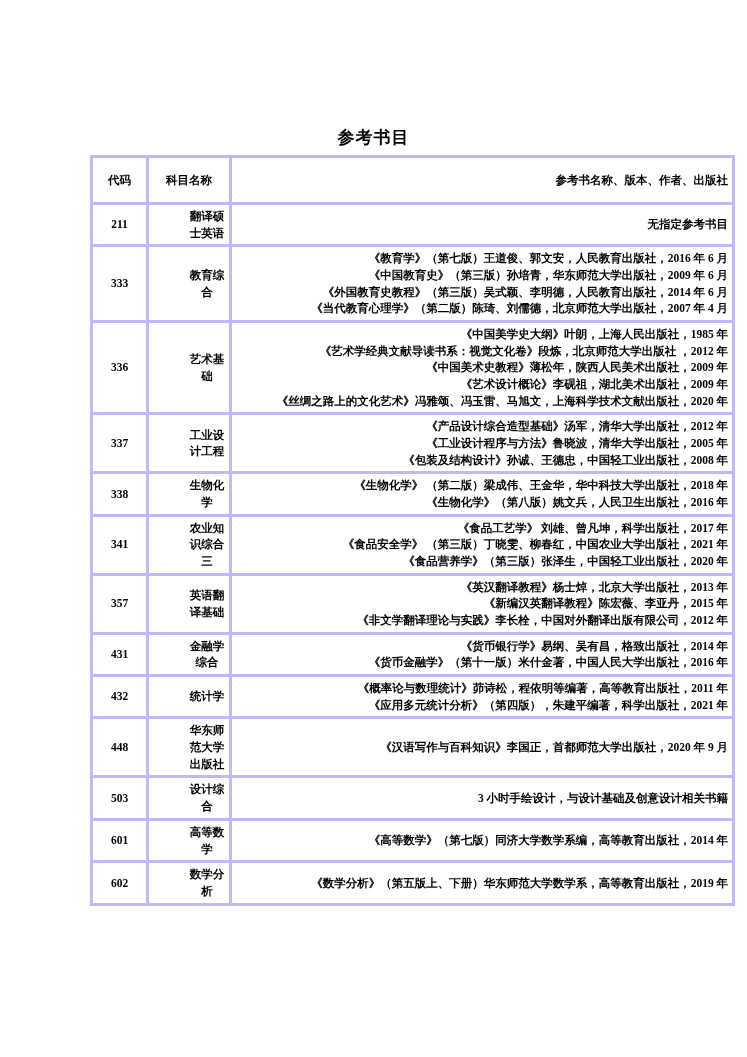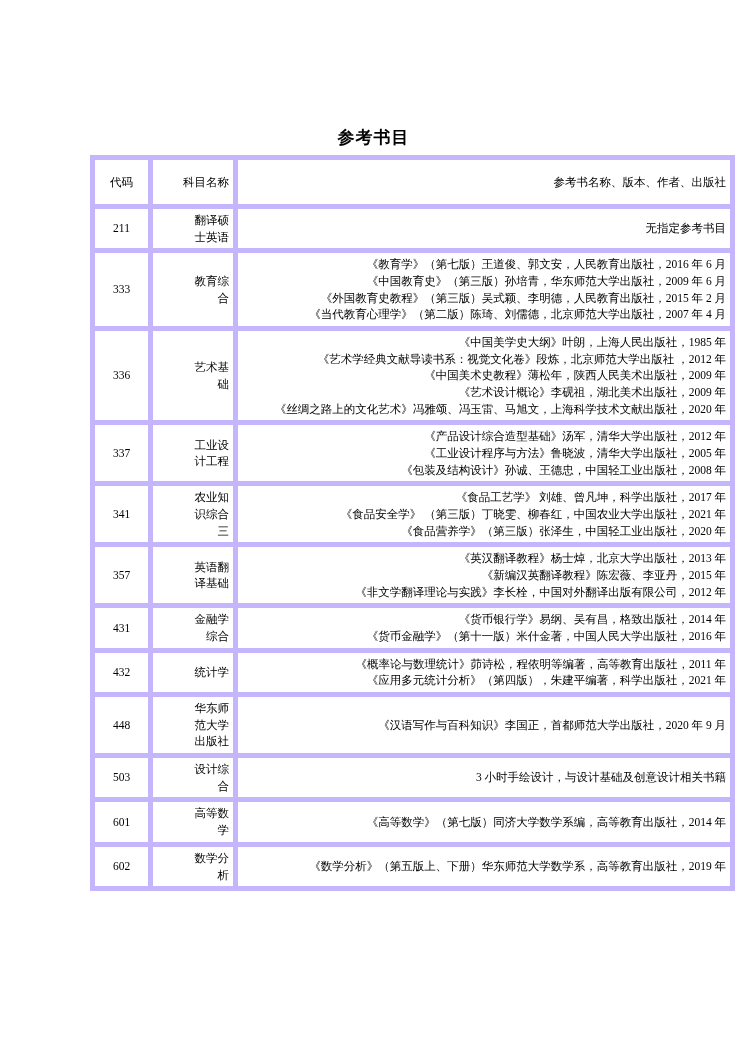--- a/index.html
+++ b/index.html
@@ -36,33 +36,33 @@
   table.biblio {
     border-collapse: collapse;
     position: absolute;
     top: 155px;
     left: 90px;
     width: 645px;
     table-layout: fixed;
     font-size: 11.5px;
   }
   table.biblio td, table.biblio th {
-    border: 5px solid #c4b5fd;
+    border: 3px solid #c4b5fd;
     padding: 3px 4px;
     vertical-align: middle;
     line-height: 1.45;
-    font-weight: normal;
+    font-weight: bold;
   }
   .col-code {
     width: 45px;
     text-align: center;
   }
   .col-subject {
     width: 72px;
-    text-align: right;
+    text-align: center;
     padding-left: 5px;
   }
   .col-books {
     width: auto;
     text-align: right;
     padding-left: 5px;
   }
   thead td {
     font-weight: bold;
     font-family: "Liberation Serif", serif;
@@ -115,21 +115,21 @@
           </td>
         </tr>
         <tr>
           <td class="col-code">333</td>
           <td class="col-subject">
             <span class="subj-wrap">教育综合</span>
           </td>
           <td class="col-books cell-multi">
             <span class="book-line">《教育学》（第七版）王道俊、郭文安，人民教育出版社，2016 年 6 月</span>
             <span class="book-line">《中国教育史》（第三版）孙培青，华东师范大学出版社，2009 年 6 月</span>
-            <span class="book-line">《外国教育史教程》（第三版）吴式颖、李明德，人民教育出版社，2015 年 2 月</span>
+            <span class="book-line">《外国教育史教程》（第三版）吴式颖、李明德，人民教育出版社，2014 年 6 月</span>
             <span class="book-line">《当代教育心理学》（第二版）陈琦、刘儒德，北京师范大学出版社，2007 年 4 月</span>
           </td>
         </tr>
         <tr>
           <td class="col-code">336</td>
           <td class="col-subject">
             <span class="subj-wrap">艺术基础</span>
           </td>
           <td class="col-books cell-multi">
             <span class="book-line">《中国美学史大纲》叶朗，上海人民出版社，1985 年</span>
@@ -144,20 +144,30 @@
           <td class="col-subject">
             <span class="subj-wrap">工业设计工程</span>
           </td>
           <td class="col-books cell-multi">
             <span class="book-line">《产品设计综合造型基础》汤军，清华大学出版社，2012 年</span>
             <span class="book-line">《工业设计程序与方法》鲁晓波，清华大学出版社，2005 年</span>
             <span class="book-line">《包装及结构设计》孙诚、王德忠，中国轻工业出版社，2008 年</span>
           </td>
         </tr>
         <tr>
+          <td class="col-code">338</td>
+          <td class="col-subject">
+            <span class="subj-wrap">生物化学</span>
+          </td>
+          <td class="col-books cell-multi">
+            <span class="book-line">《生物化学》 （第二版）梁成伟、王金华，华中科技大学出版社，2018 年</span>
+            <span class="book-line">《生物化学》（第八版）姚文兵，人民卫生出版社，2016 年</span>
+          </td>
+        </tr>
+        <tr>
           <td class="col-code">341</td>
           <td class="col-subject">
             <span class="subj-wrap">农业知识综合三</span>
           </td>
           <td class="col-books cell-multi">
             <span class="book-line">《食品工艺学》  刘雄、曾凡坤，科学出版社，2017 年</span>
             <span class="book-line">《食品安全学》 （第三版）丁晓雯、柳春红，中国农业大学出版社，2021 年</span>
             <span class="book-line">《食品营养学》（第三版）张泽生，中国轻工业出版社，2020 年</span>
           </td>
         </tr>

